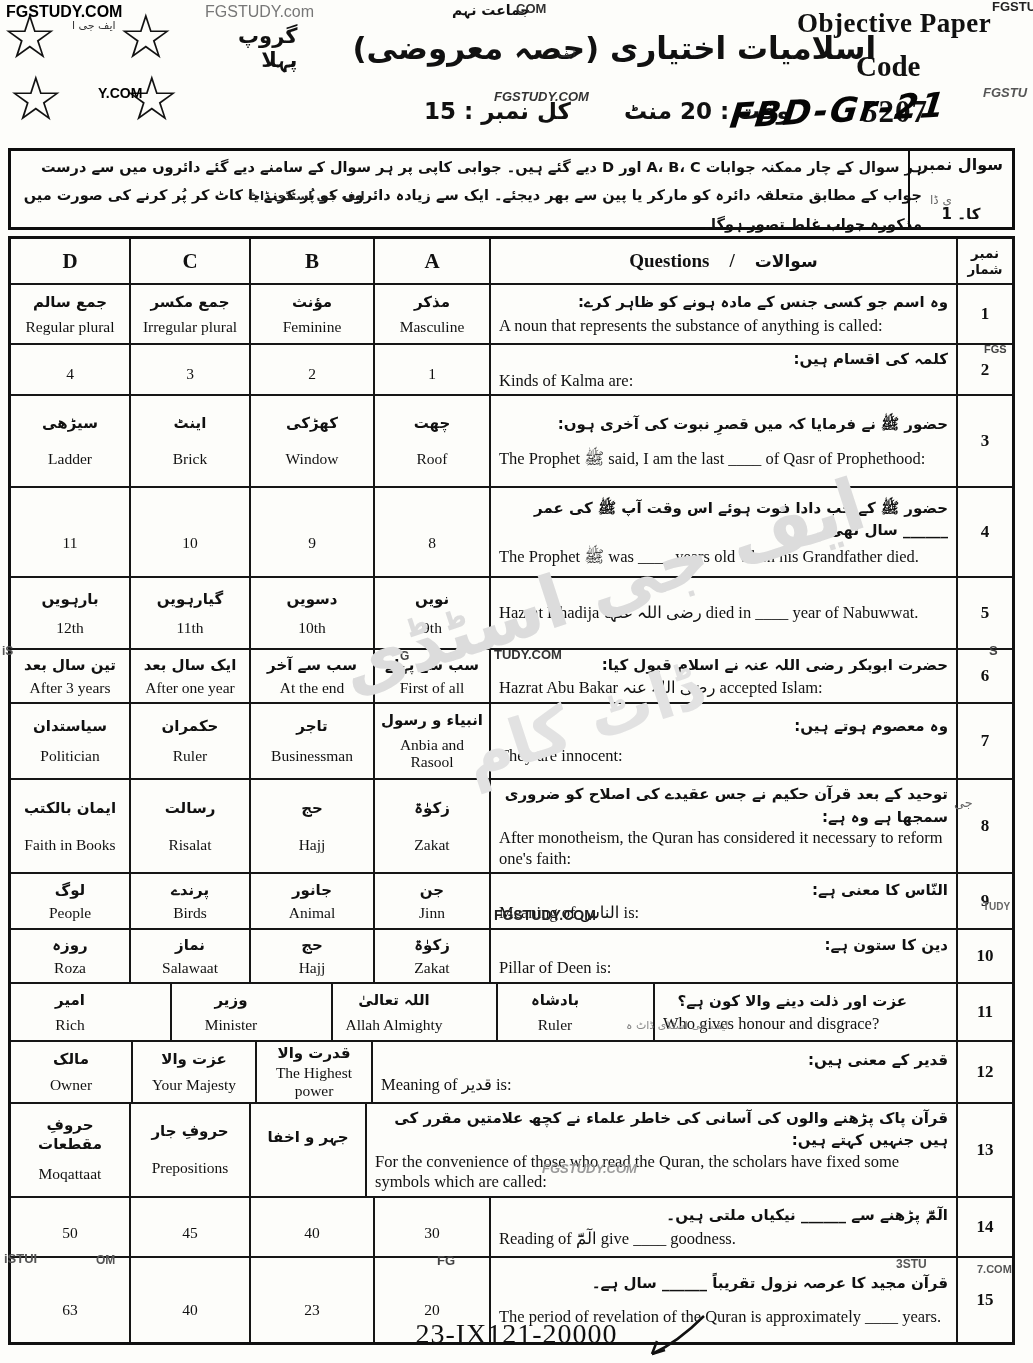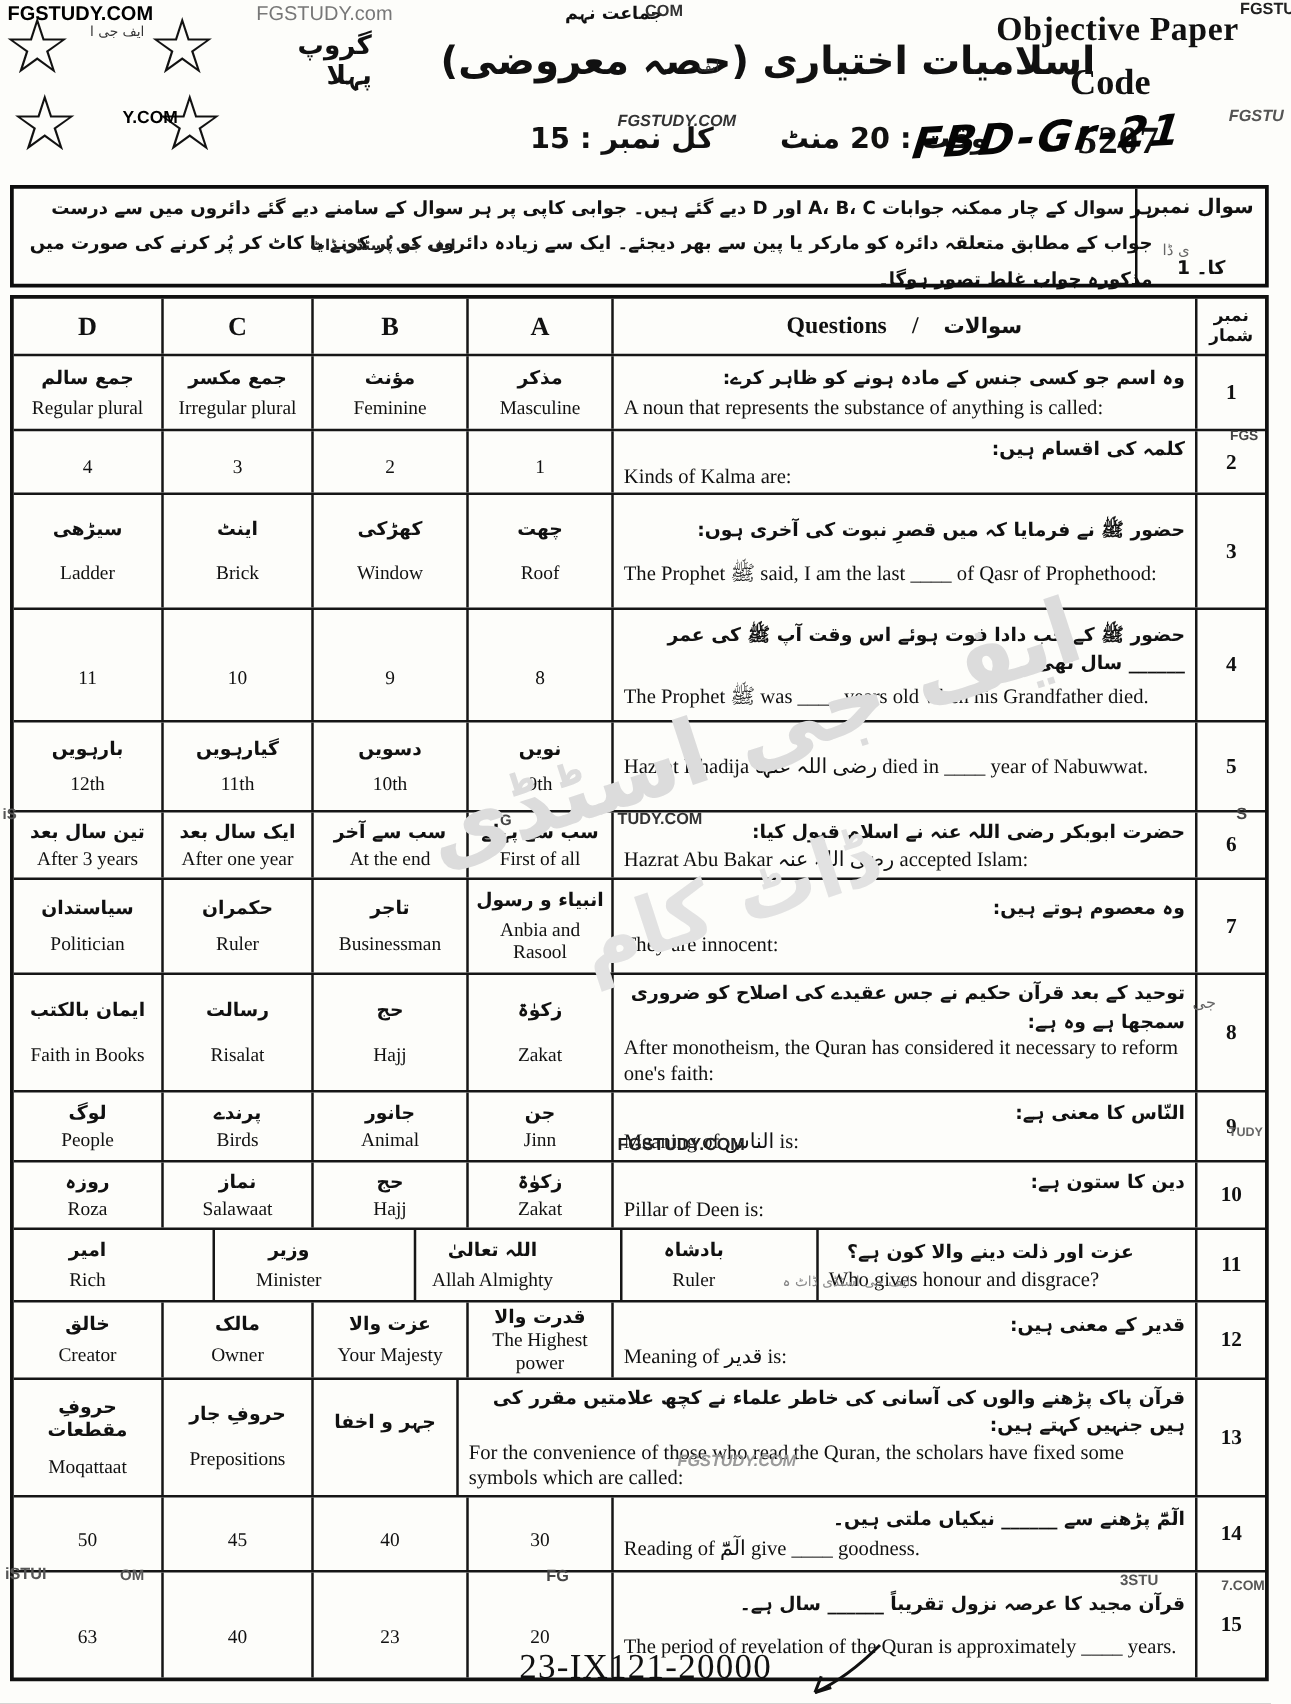--- a/index.html
+++ b/index.html
@@ -385,24 +385,20 @@
       <div class="td col-q qcell">
         <span class="q-ur u">عزت اور ذلت دینے والا کون ہے؟</span>
         <span class="q-en">Who gives honour and disgrace?</span>
       </div>
       <div class="td col-n ncell">
         <span>11</span>
       </div>
     </div>
 
     <div class="tr" style="min-height: 56px;">
-      <div class="td col-d opt">
-        <span class="ur u">خالق</span>
-        <span class="en">Creator</span>
-      </div>
       <div class="td col-c opt">
         <span class="ur u">مالک</span>
         <span class="en">Owner</span>
       </div>
       <div class="td col-b opt">
         <span class="ur u">عزت والا</span>
         <span class="en">Your Majesty</span>
       </div>
       <div class="td col-a opt">
         <span class="ur u">قدرت والا</span>

